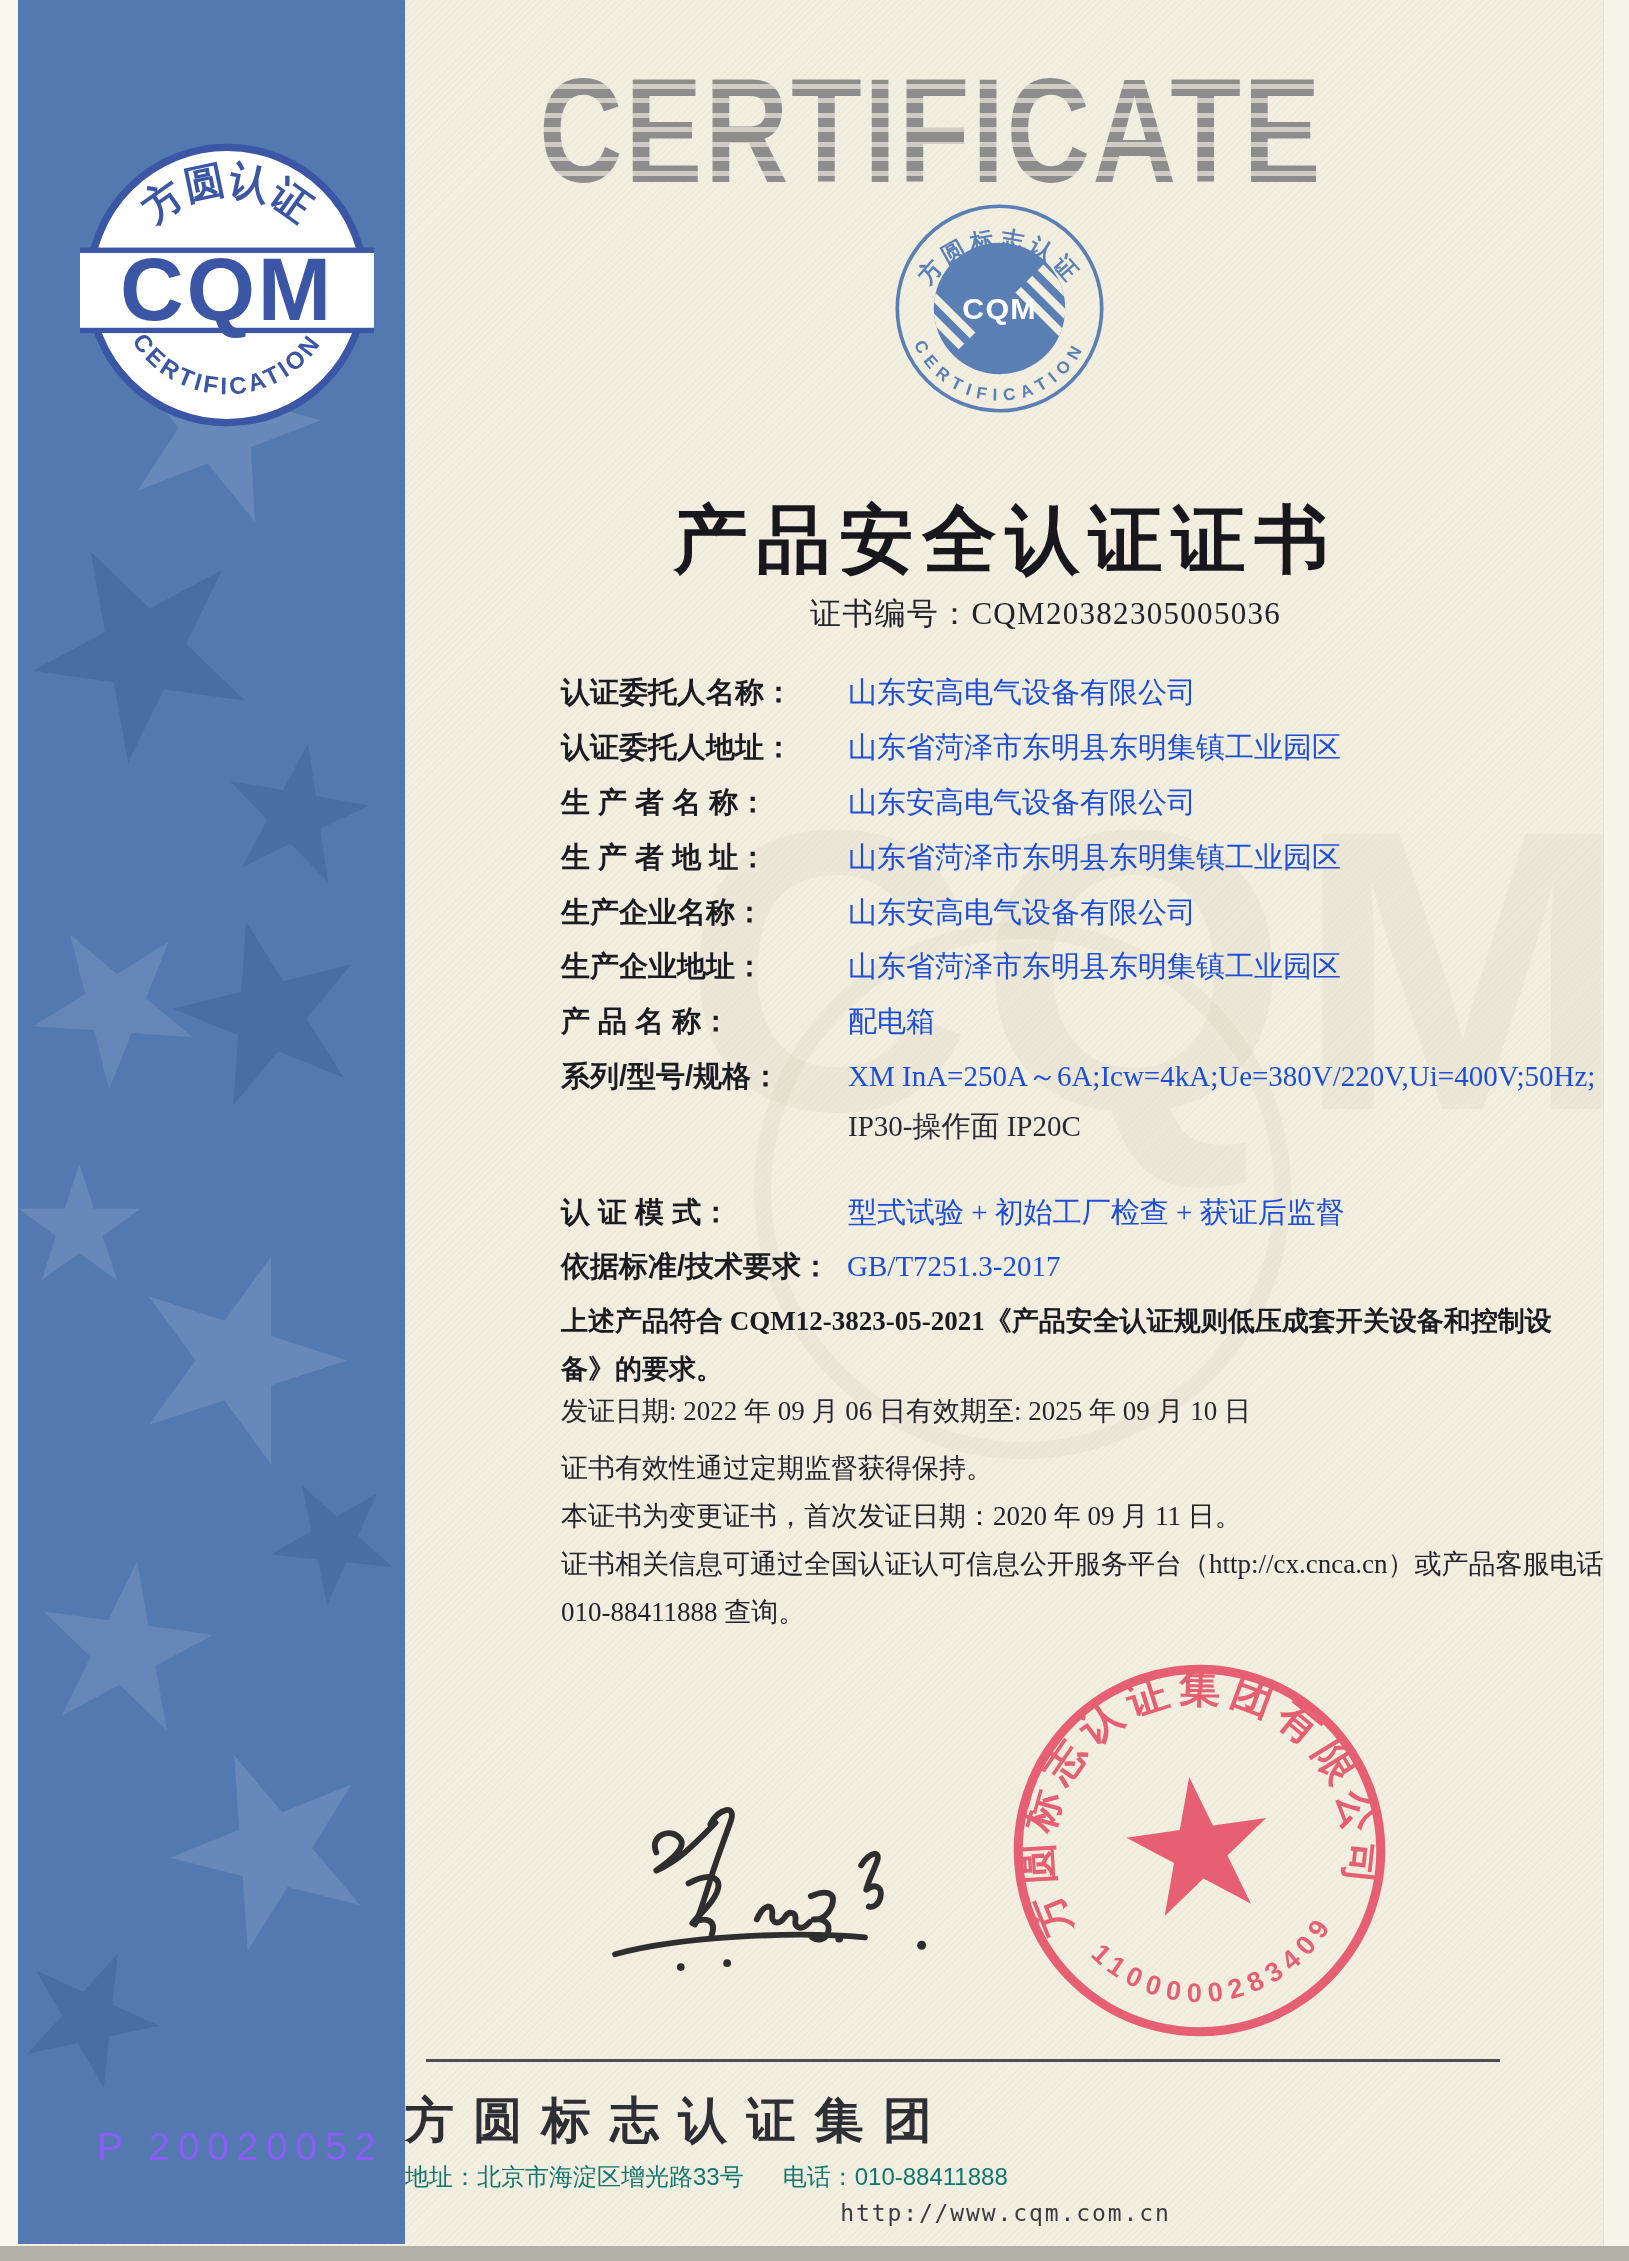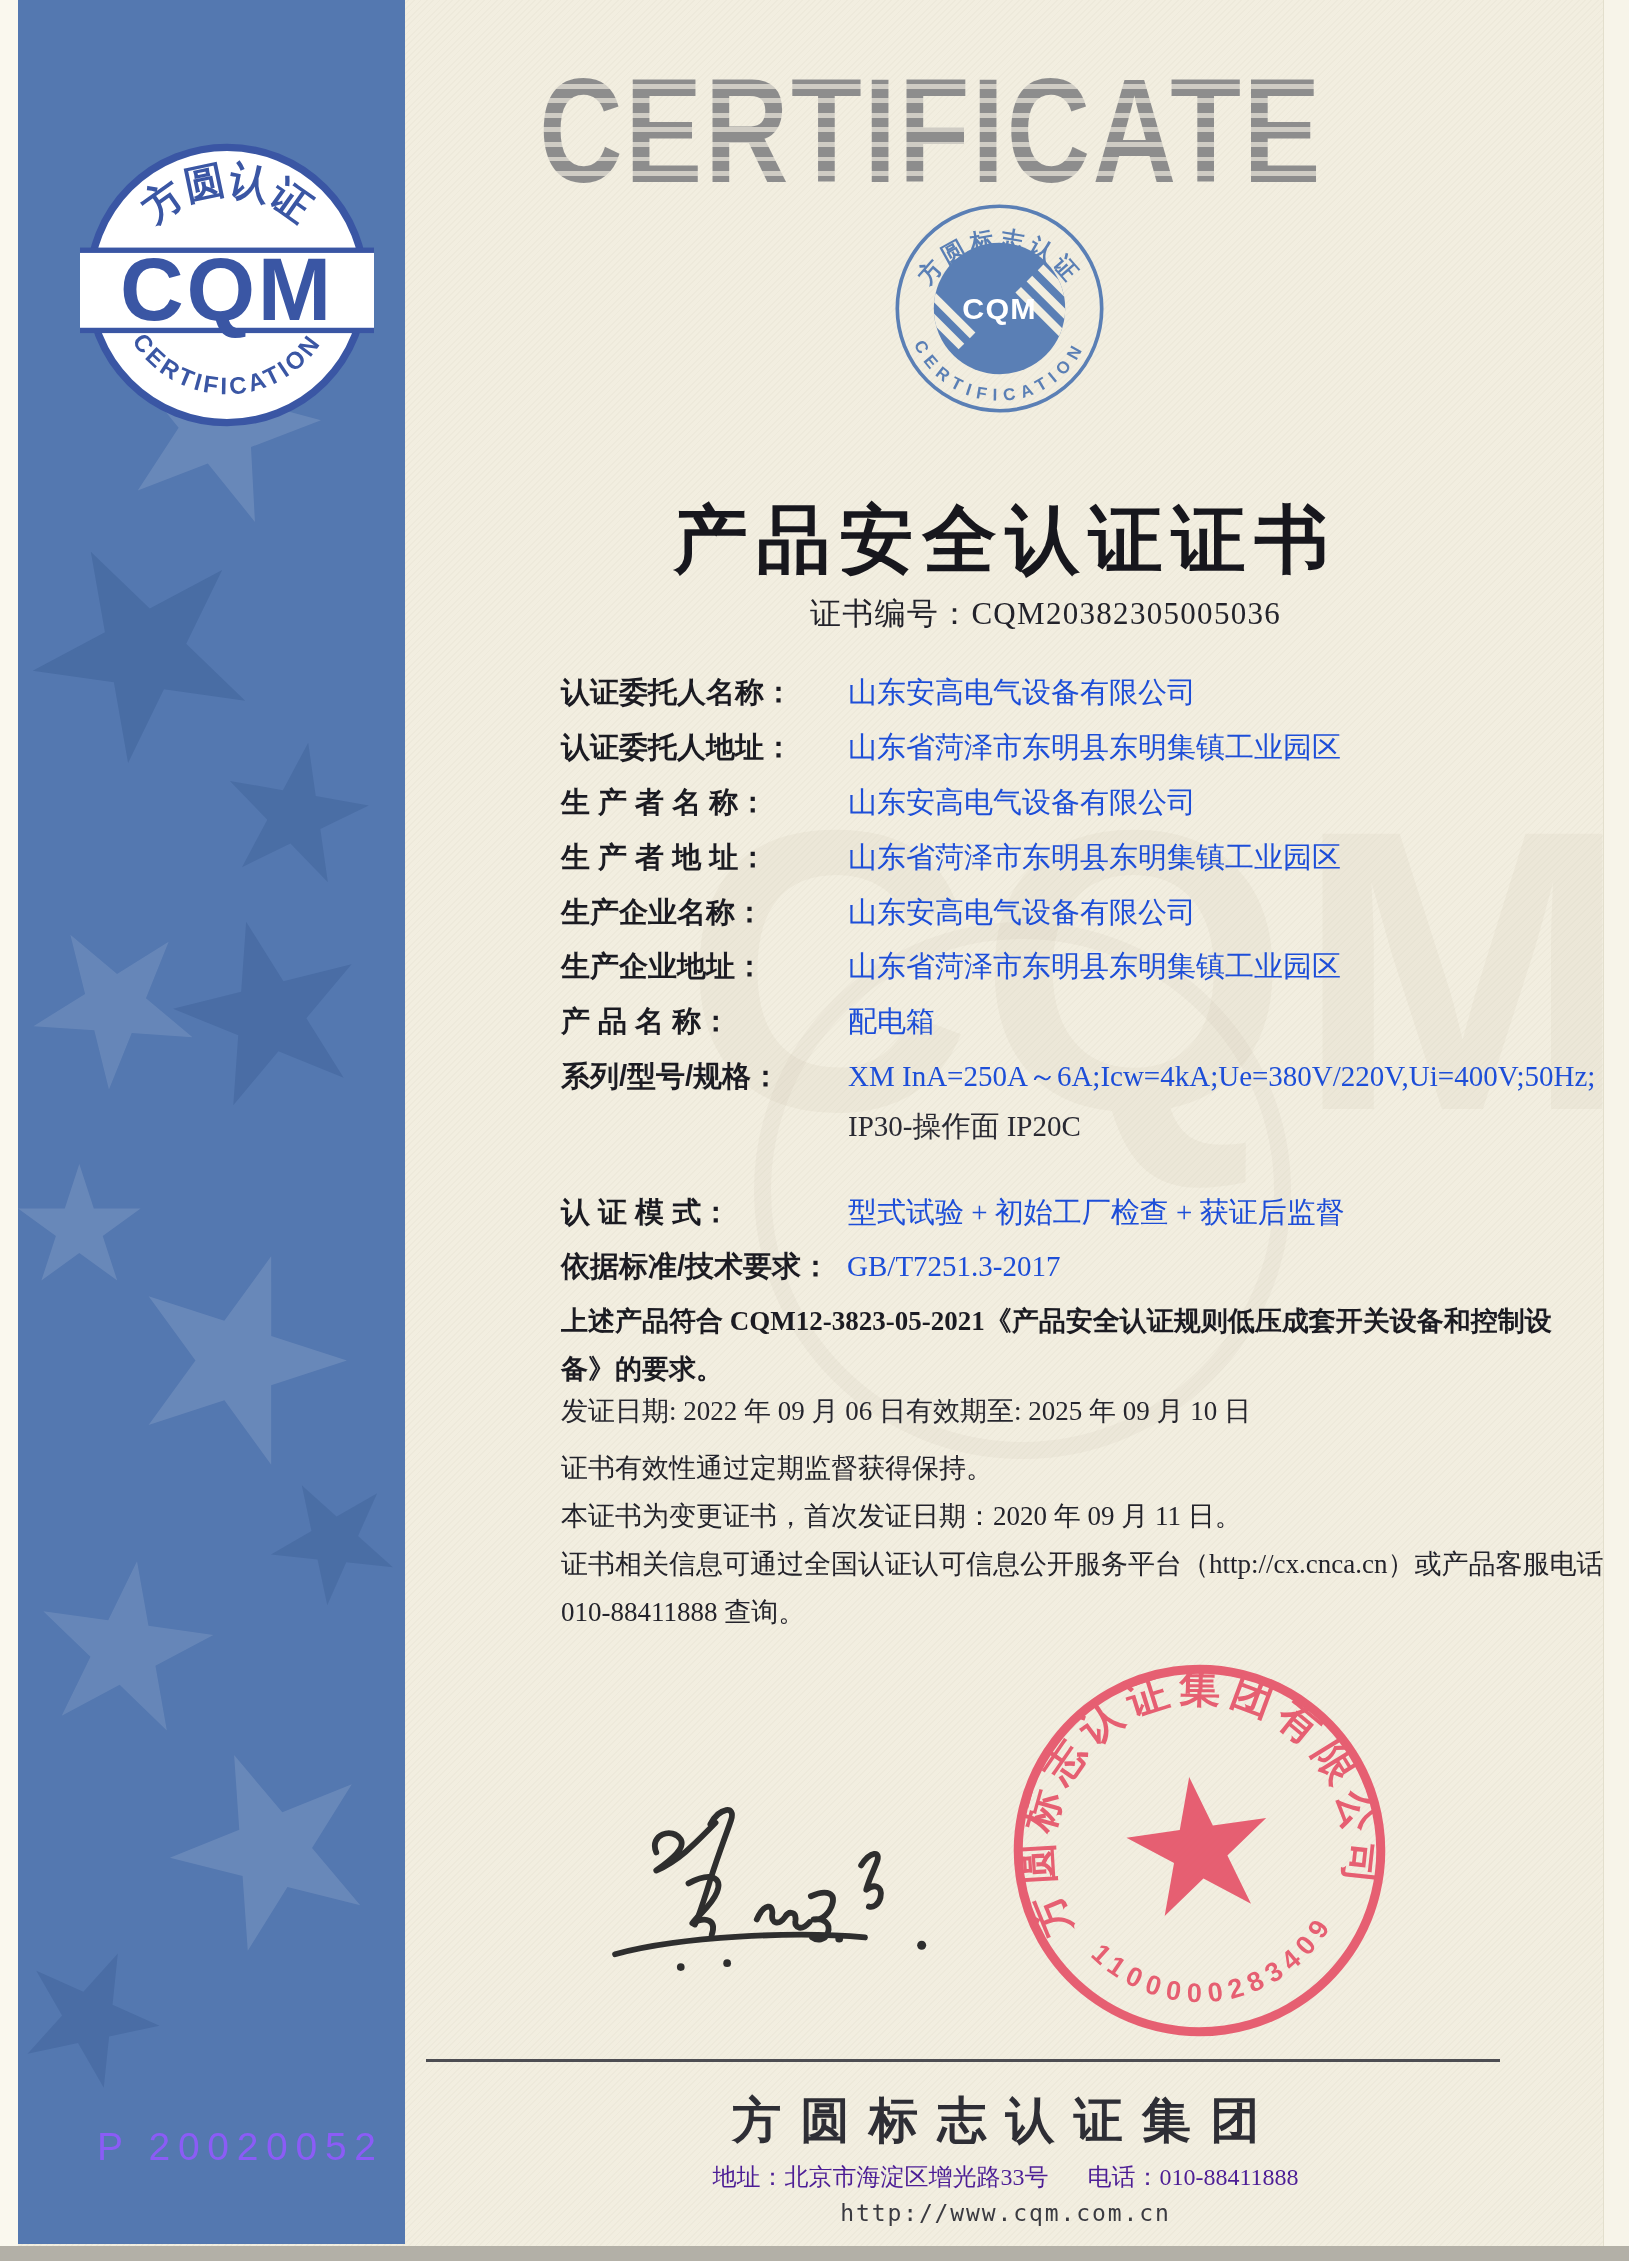--- a/index.html
+++ b/index.html
@@ -67,27 +67,27 @@
   .val2{position:absolute;left:848px;font-size:29px;line-height:37px;color:#2a2a33;white-space:nowrap;}
   .para{position:absolute;left:561px;font-size:27px;line-height:48px;color:#23232b;}
   .para.bold{font-weight:700;font-family:Liberation Serif, serif;color:#1b1b22;}
   .dates{position:absolute;left:561px;top:1393px;width:1025px;font-size:27px;display:flex;justify-content:flex-start;}
   
   .signature{position:absolute;left:584px;top:1770px;}
   .stamp{position:absolute;left:1006px;top:1657px;opacity:0.93;}
   
   .divider{position:absolute;left:426px;top:2059px;width:1074px;height:2.6px;background:#4d4d52;}
   .footer-org{
-    position:absolute;left:405px;top:2088px;width:1201px;text-align:center;
+    position:absolute;left:405px;top:2088px;width:1201px;text-align:left;
     font-size:49px;font-weight:700;letter-spacing:19.3px;color:#2e2e35;
     font-family:"Liberation Serif","DejaVu Serif",serif;
   }
   .footer-addr{
-    position:absolute;left:405px;top:2161px;width:1201px;text-align:center;
-    font-size:24px;color:#4c1d95;font-family:Liberation Serif, serif;
+    position:absolute;left:405px;top:2161px;width:1201px;
+    font-size:24px;color:#0f766e;font-family:Liberation Sans, sans-serif;
   }
   .footer-addr .gap{display:inline-block;width:39px;}
   .footer-url{
     position:absolute;left:405px;top:2200px;width:1201px;text-align:center;
     font-size:23px;letter-spacing:1.9px;color:#3a3a40;
     font-family:"DejaVu Sans Mono","Liberation Mono",monospace;
   }
 </style>
 </head>
 <body>

